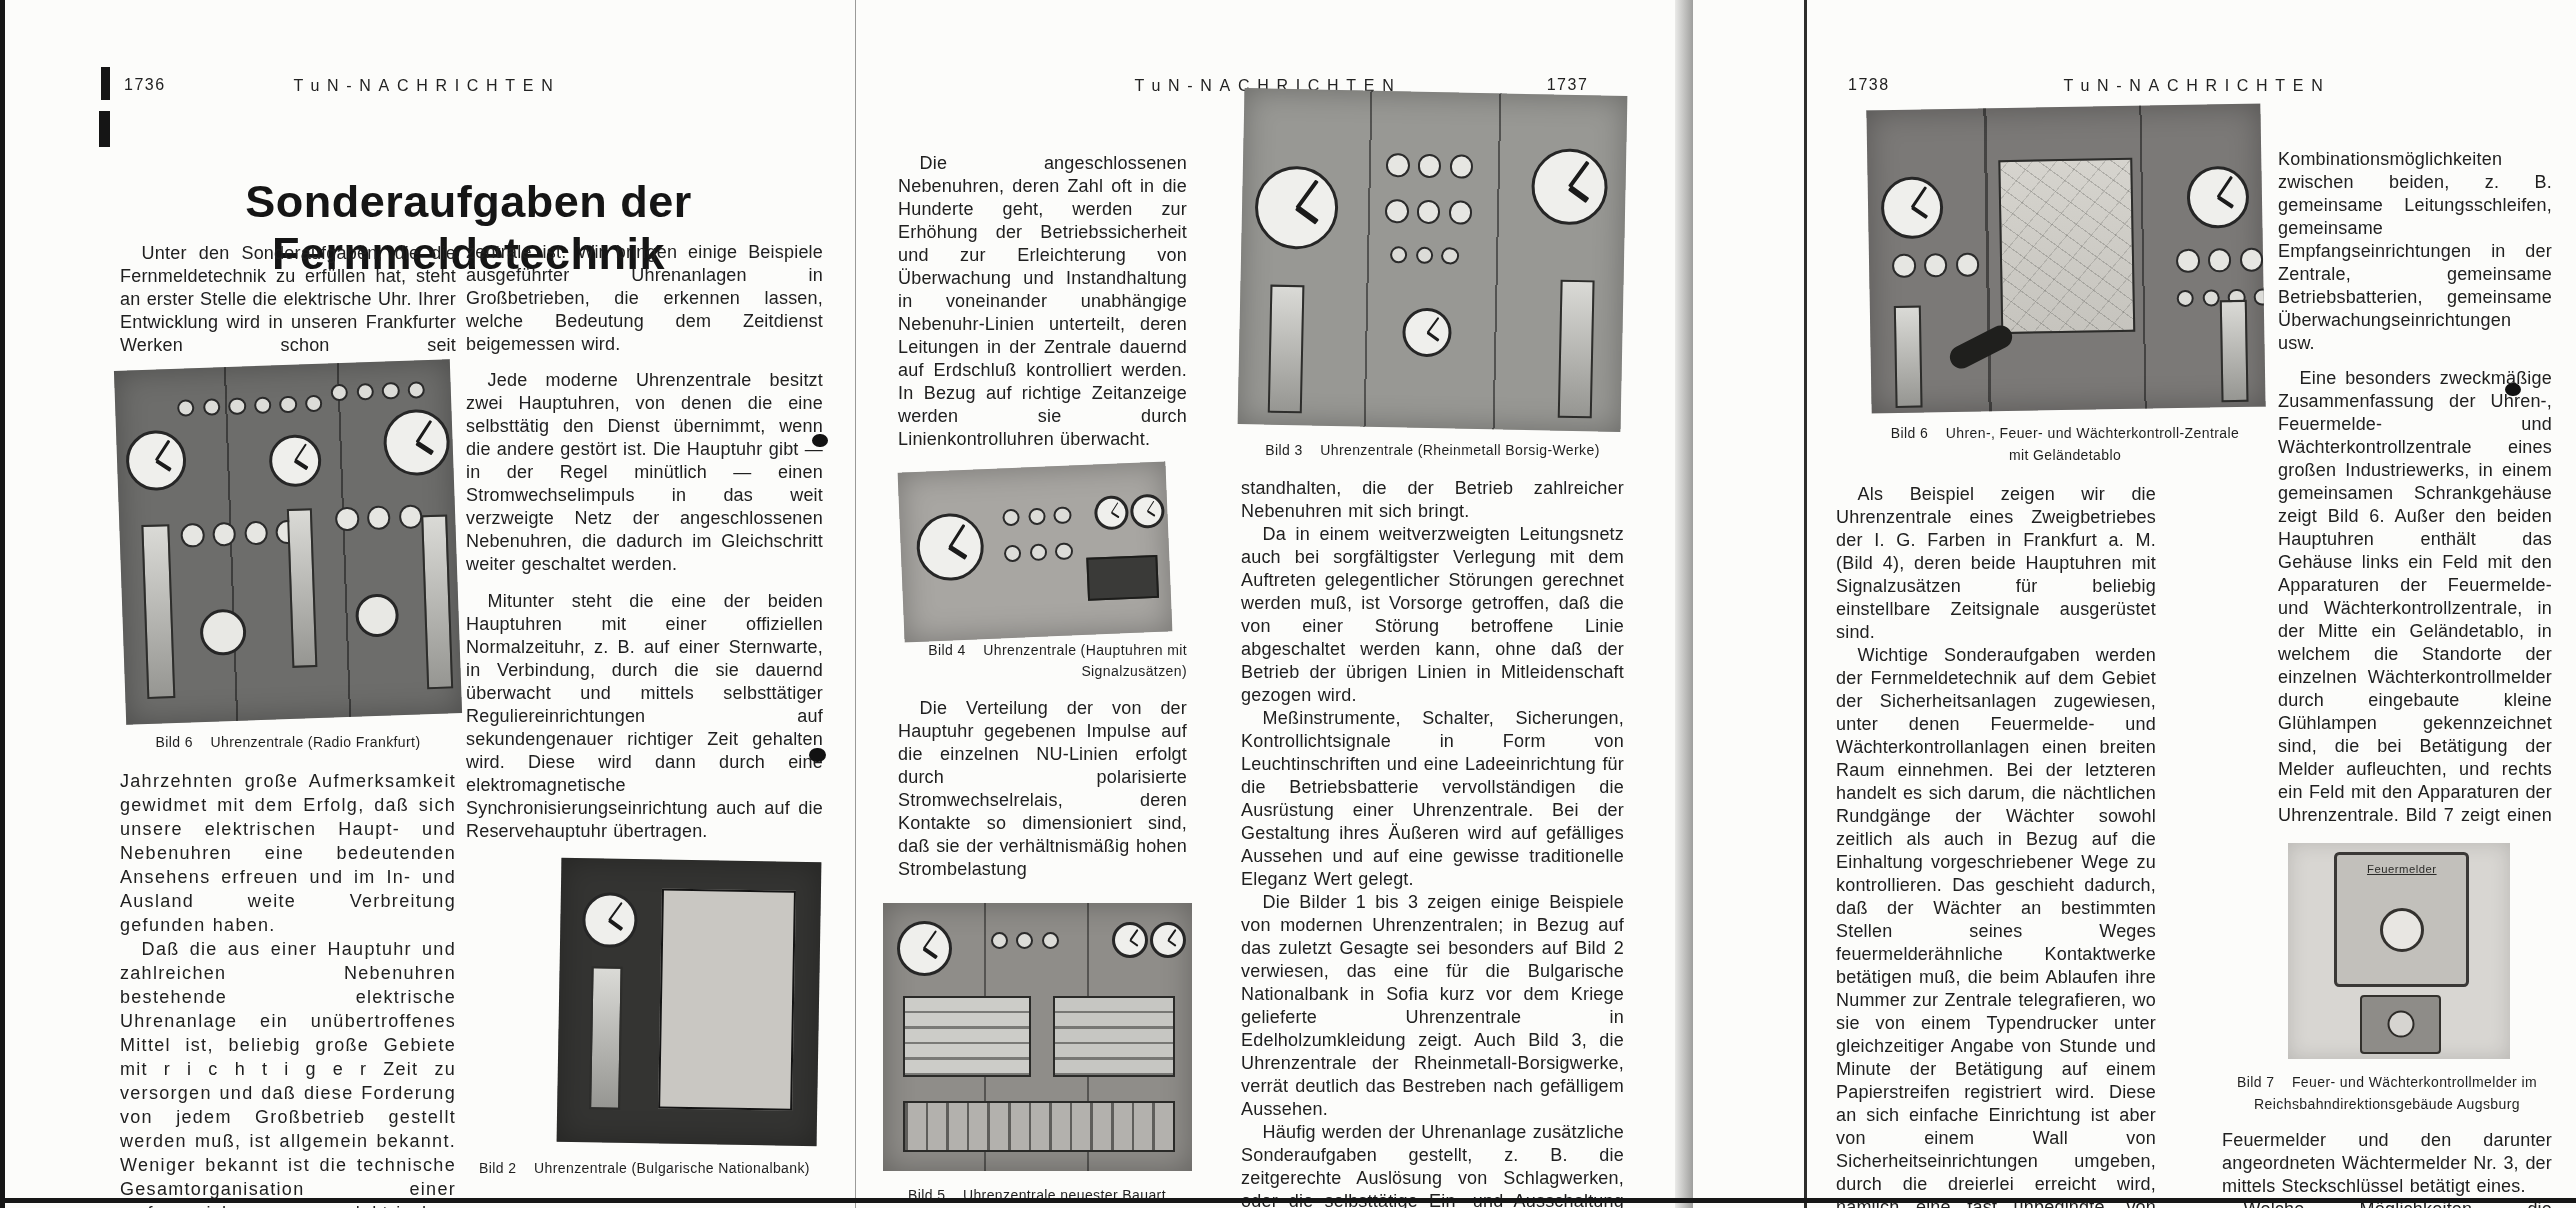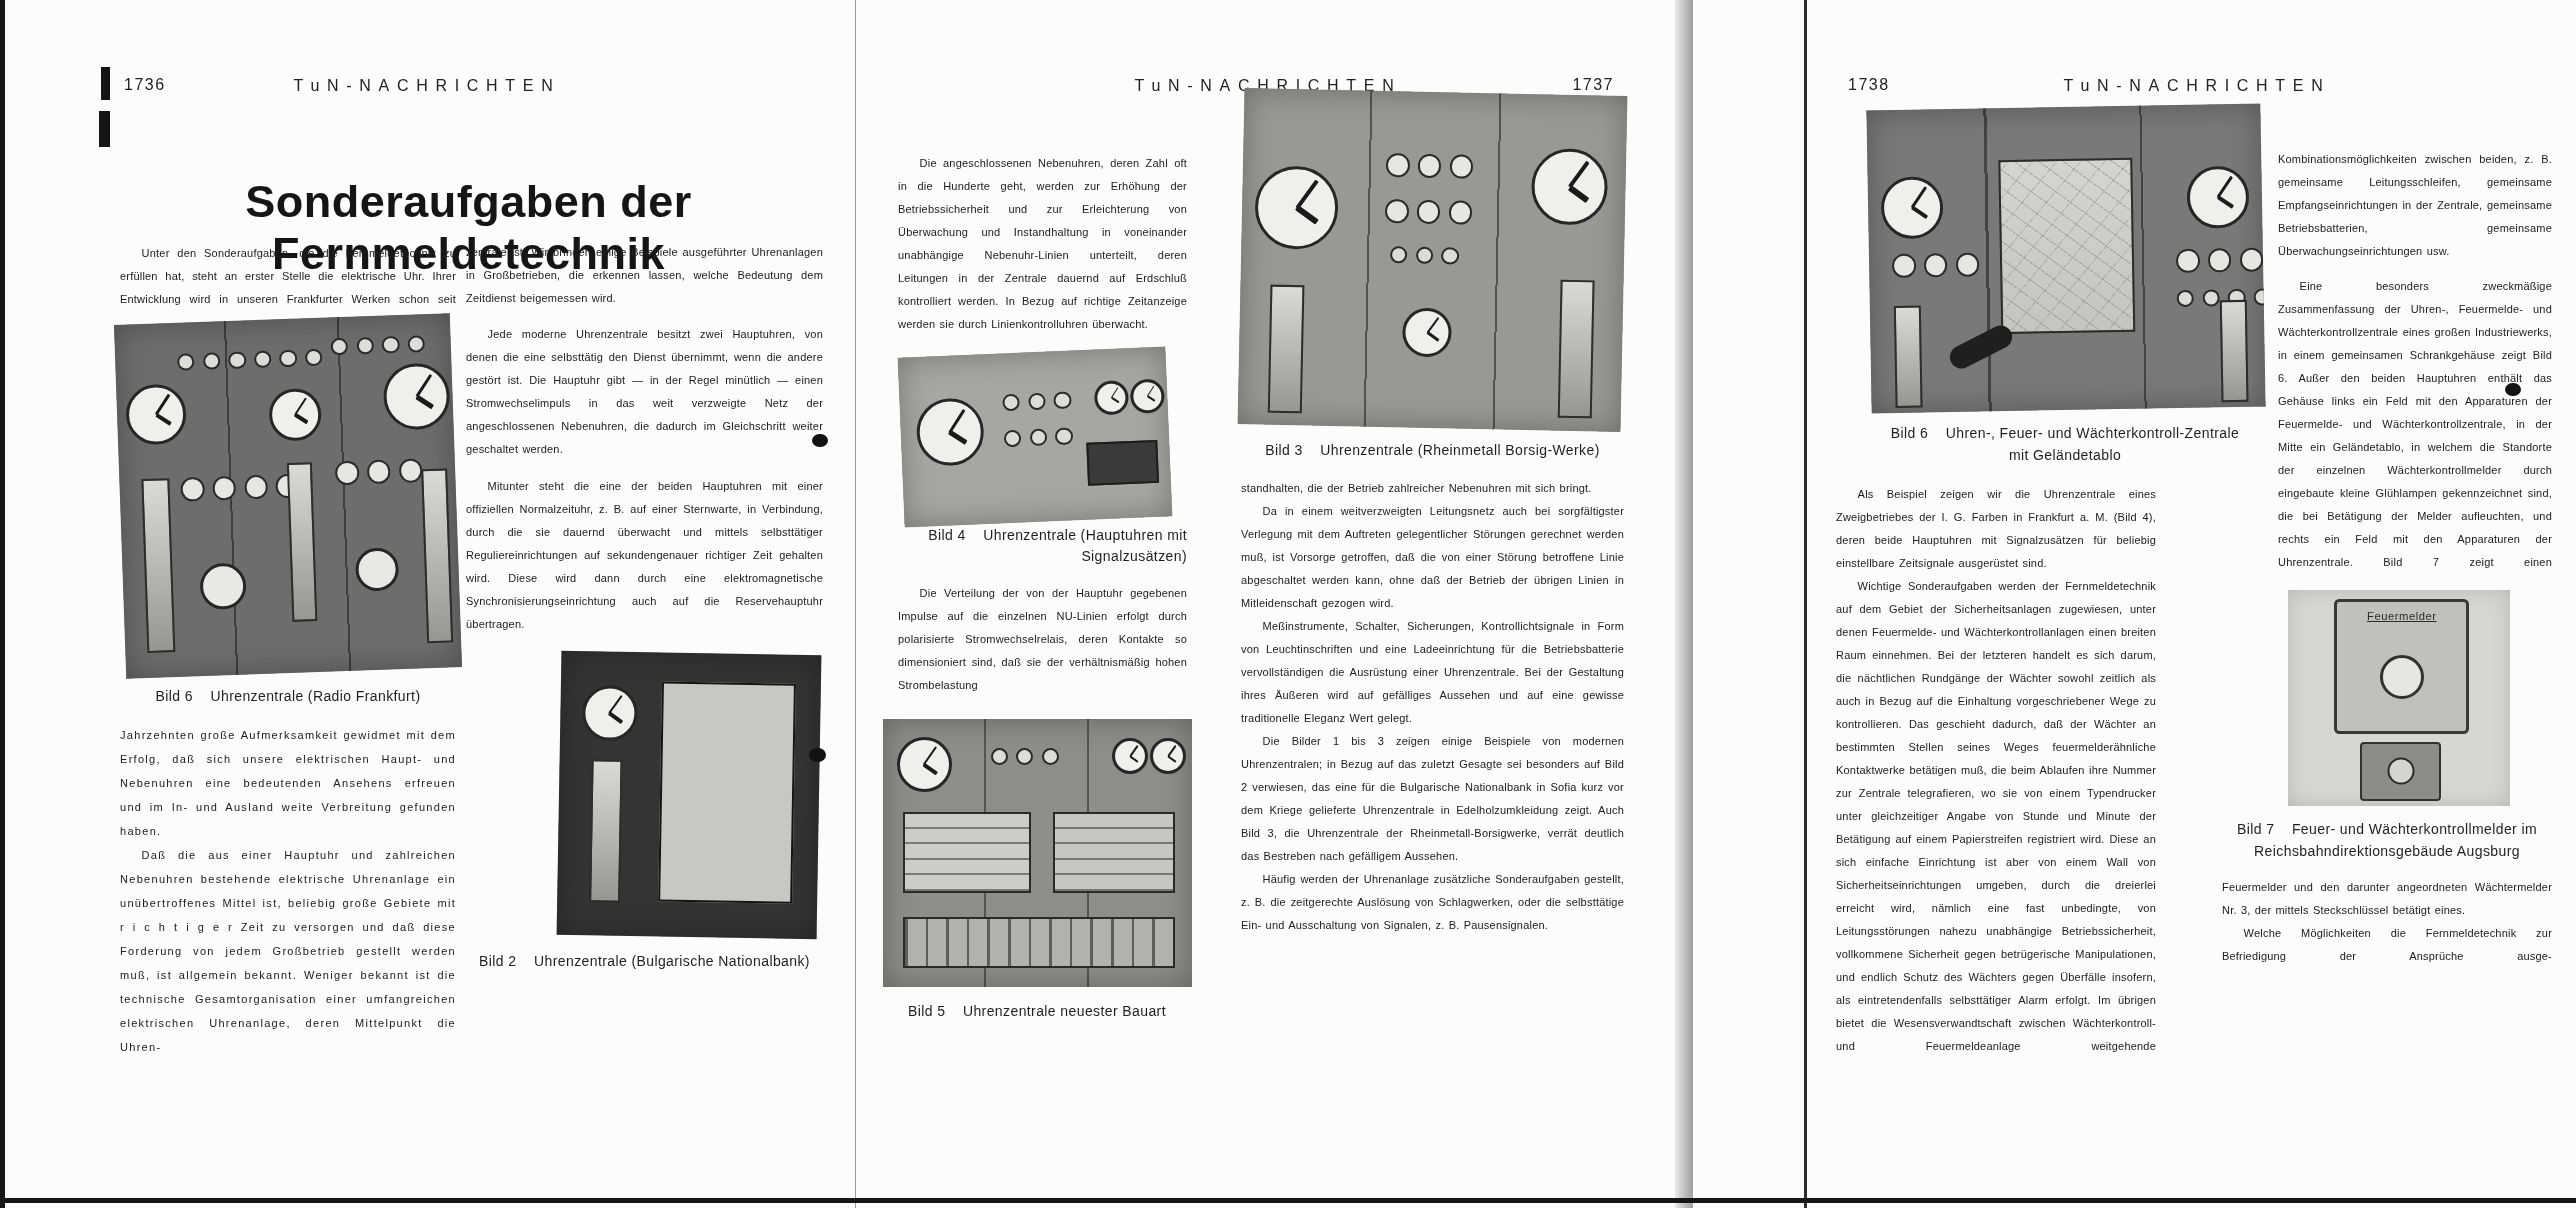--- a/index.html
+++ b/index.html
@@ -1,24 +1,24 @@
 <!DOCTYPE html>
 <html style="font-size:8.2px"><head>
 <meta charset="utf-8">
 <style>
   html,body{margin:0;padding:0;background:#ffffff;}
   #canvas{position:relative;width:3434px;height:1208px;background:#fcfcfa;overflow:hidden;
           font-family:"Liberation Sans",sans-serif;color:#1f1f1f;}
   .page{position:absolute;top:0;height:896px;background:#fcfcfa;}
   .hdr{position:absolute;font-size:16px;letter-spacing:1.5px;color:#222;}
   .hdr.center{letter-spacing:7.7px;text-align:center;}
-  .hdr.right{text-align:right;letter-spacing:1.5px;}
+  .hdr.right{text-align:center;letter-spacing:1.5px;}
   .title{position:absolute;text-align:center;font-size:45px;font-weight:bold;letter-spacing:0.5px;color:#151515;}
   .col{position:absolute;}
-  .para{font-size:11px;line-height:23px;text-align:justify;letter-spacing:0.2px;word-spacing:1px;color:#202020;}
+  .para{font-size:18px;line-height:23px;text-align:justify;letter-spacing:0.2px;word-spacing:1px;color:#202020;}
   .ind{text-indent:21.6px;}
   .ls2{letter-spacing:1.3px;line-height:24px;}
   .cont-end{text-align-last:justify;}
   .cap{font-size:14px;line-height:21.6px;text-align:center;letter-spacing:0.4px;color:#1f1f1f;}
   .cap .lab{display:inline-block;margin-right:17.5px;}
   
   .fig{position:relative;box-shadow:inset 0 0 31px rgba(0,0,0,.30);overflow:hidden;}
   .clock{position:absolute;border-radius:50%;background:#efefec;border:3.1px solid #262626;}
   .clock::before,.clock::after{content:"";position:absolute;left:50%;bottom:50%;transform-origin:50% 100%;background:#1b1b1b;border-radius:1px;}
   .clock::before{width:8%;height:32%;transform:translateX(-50%) rotate(125deg);}

